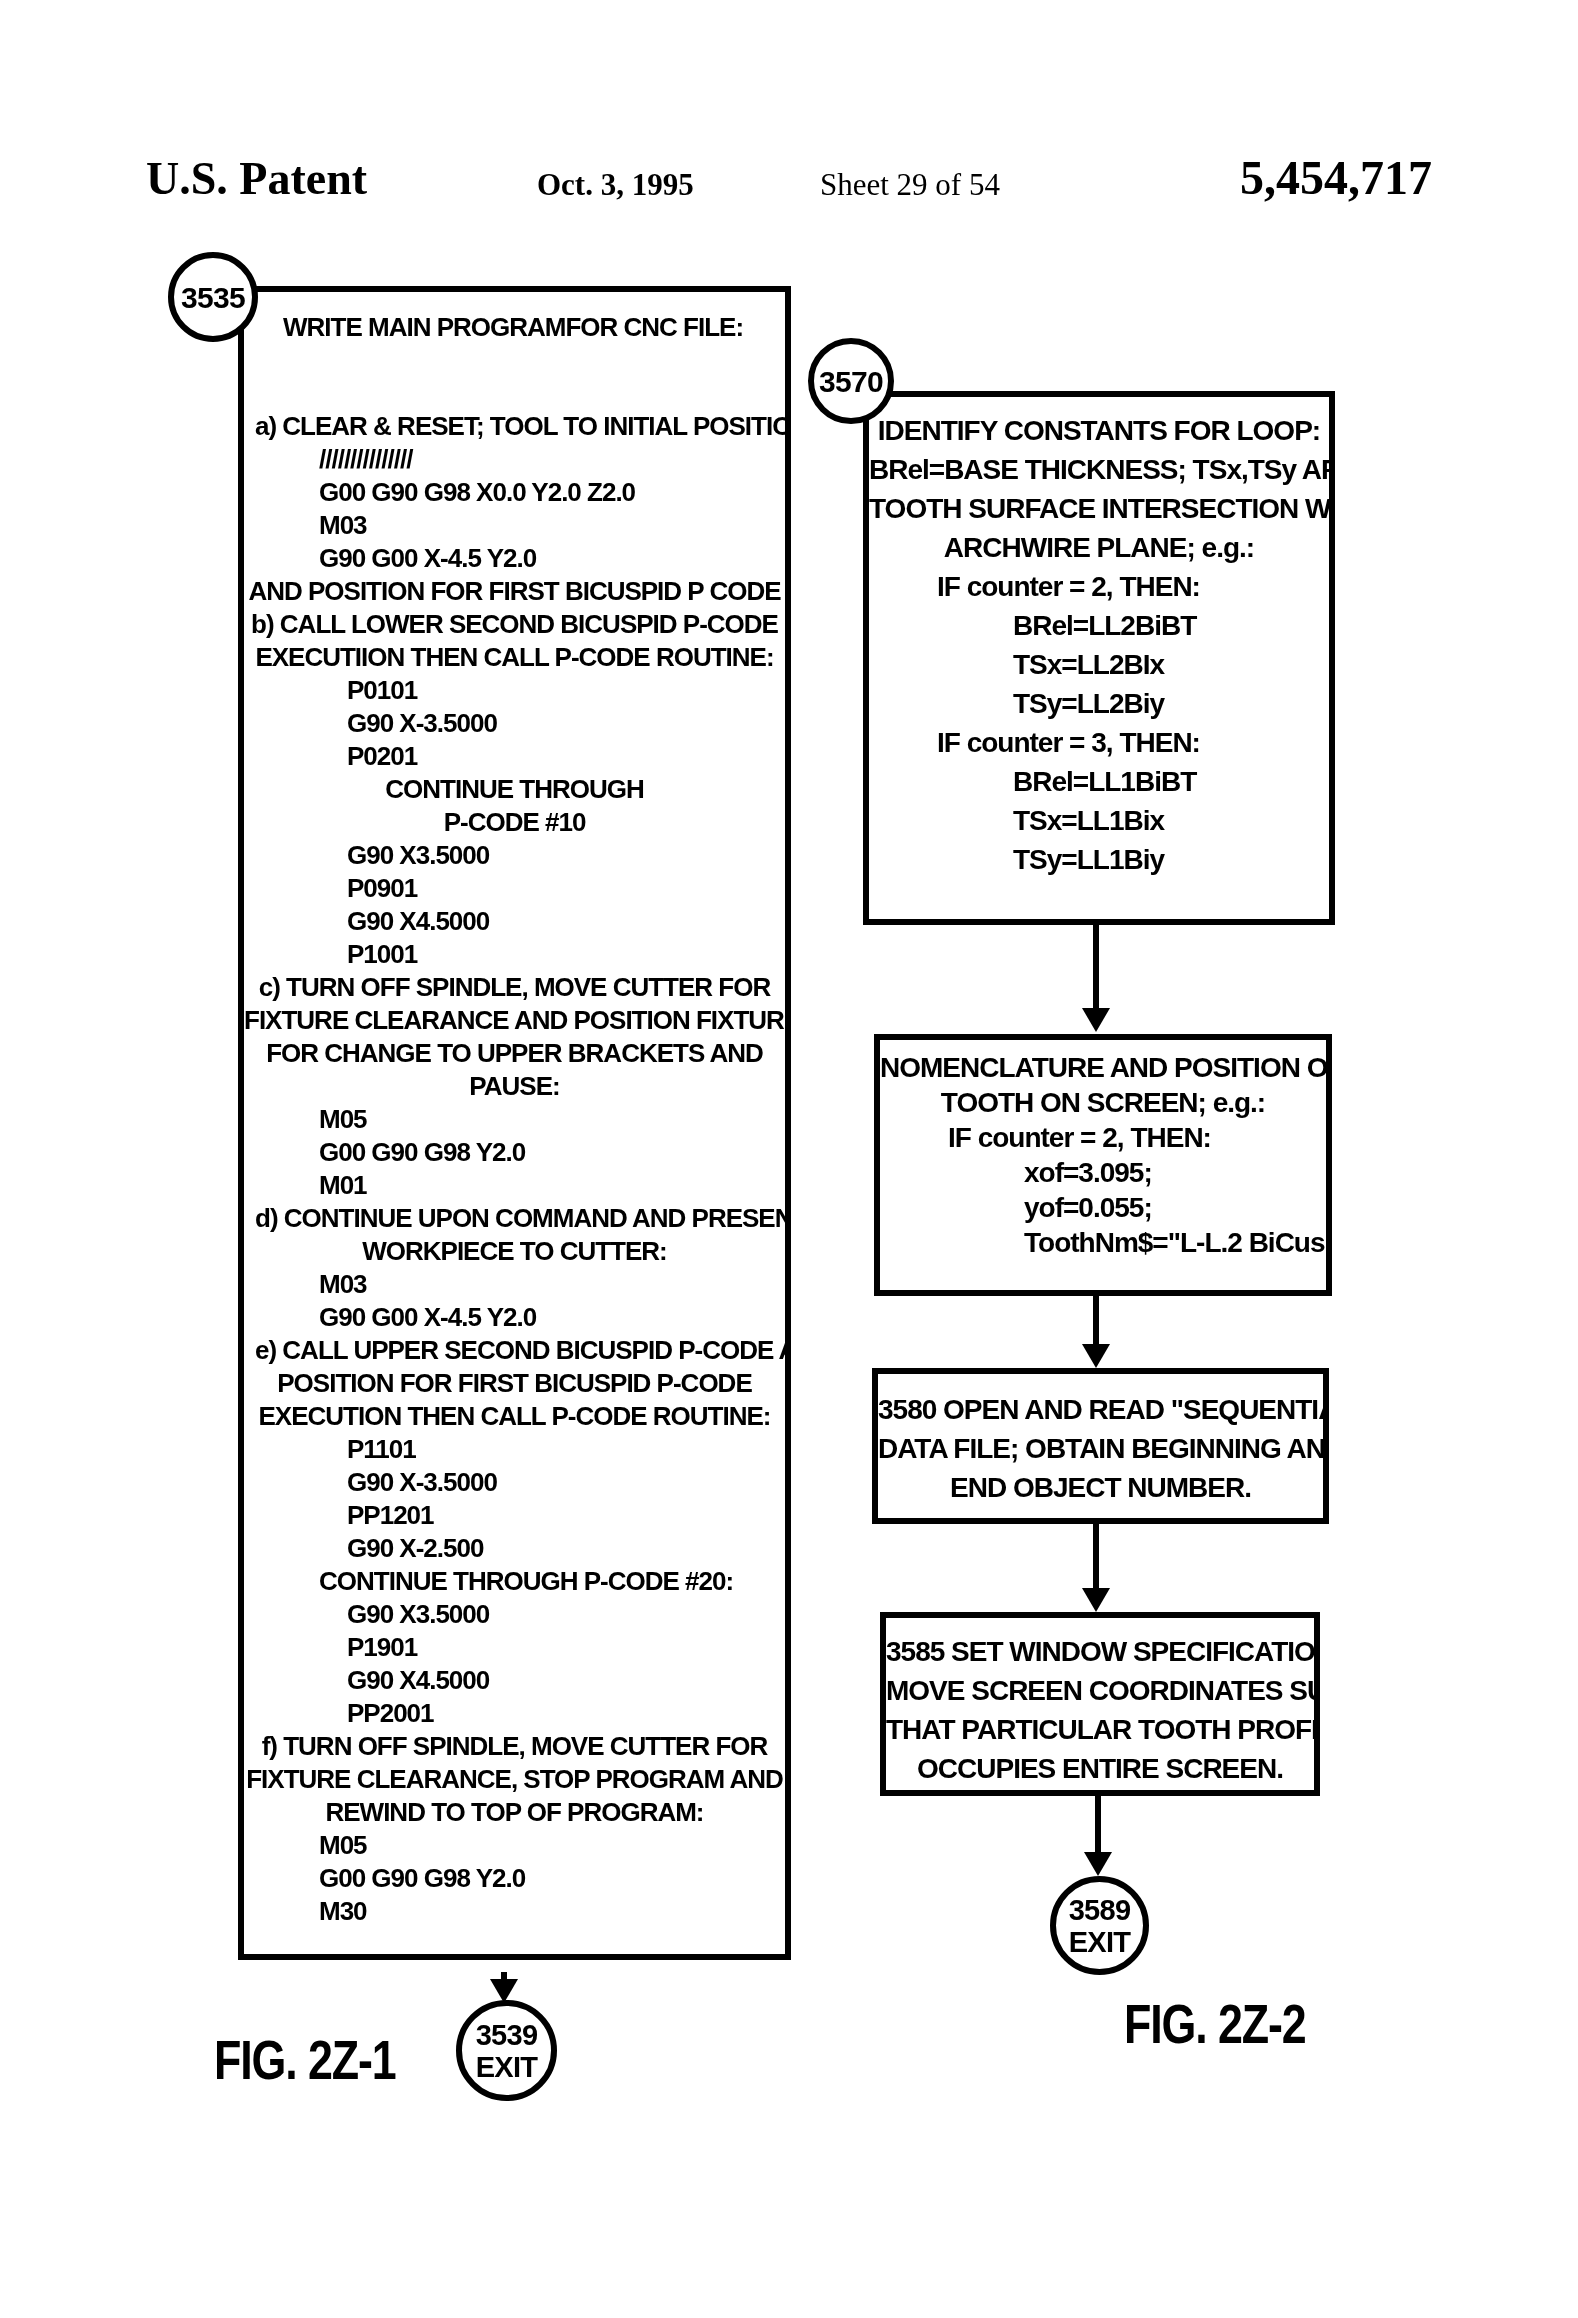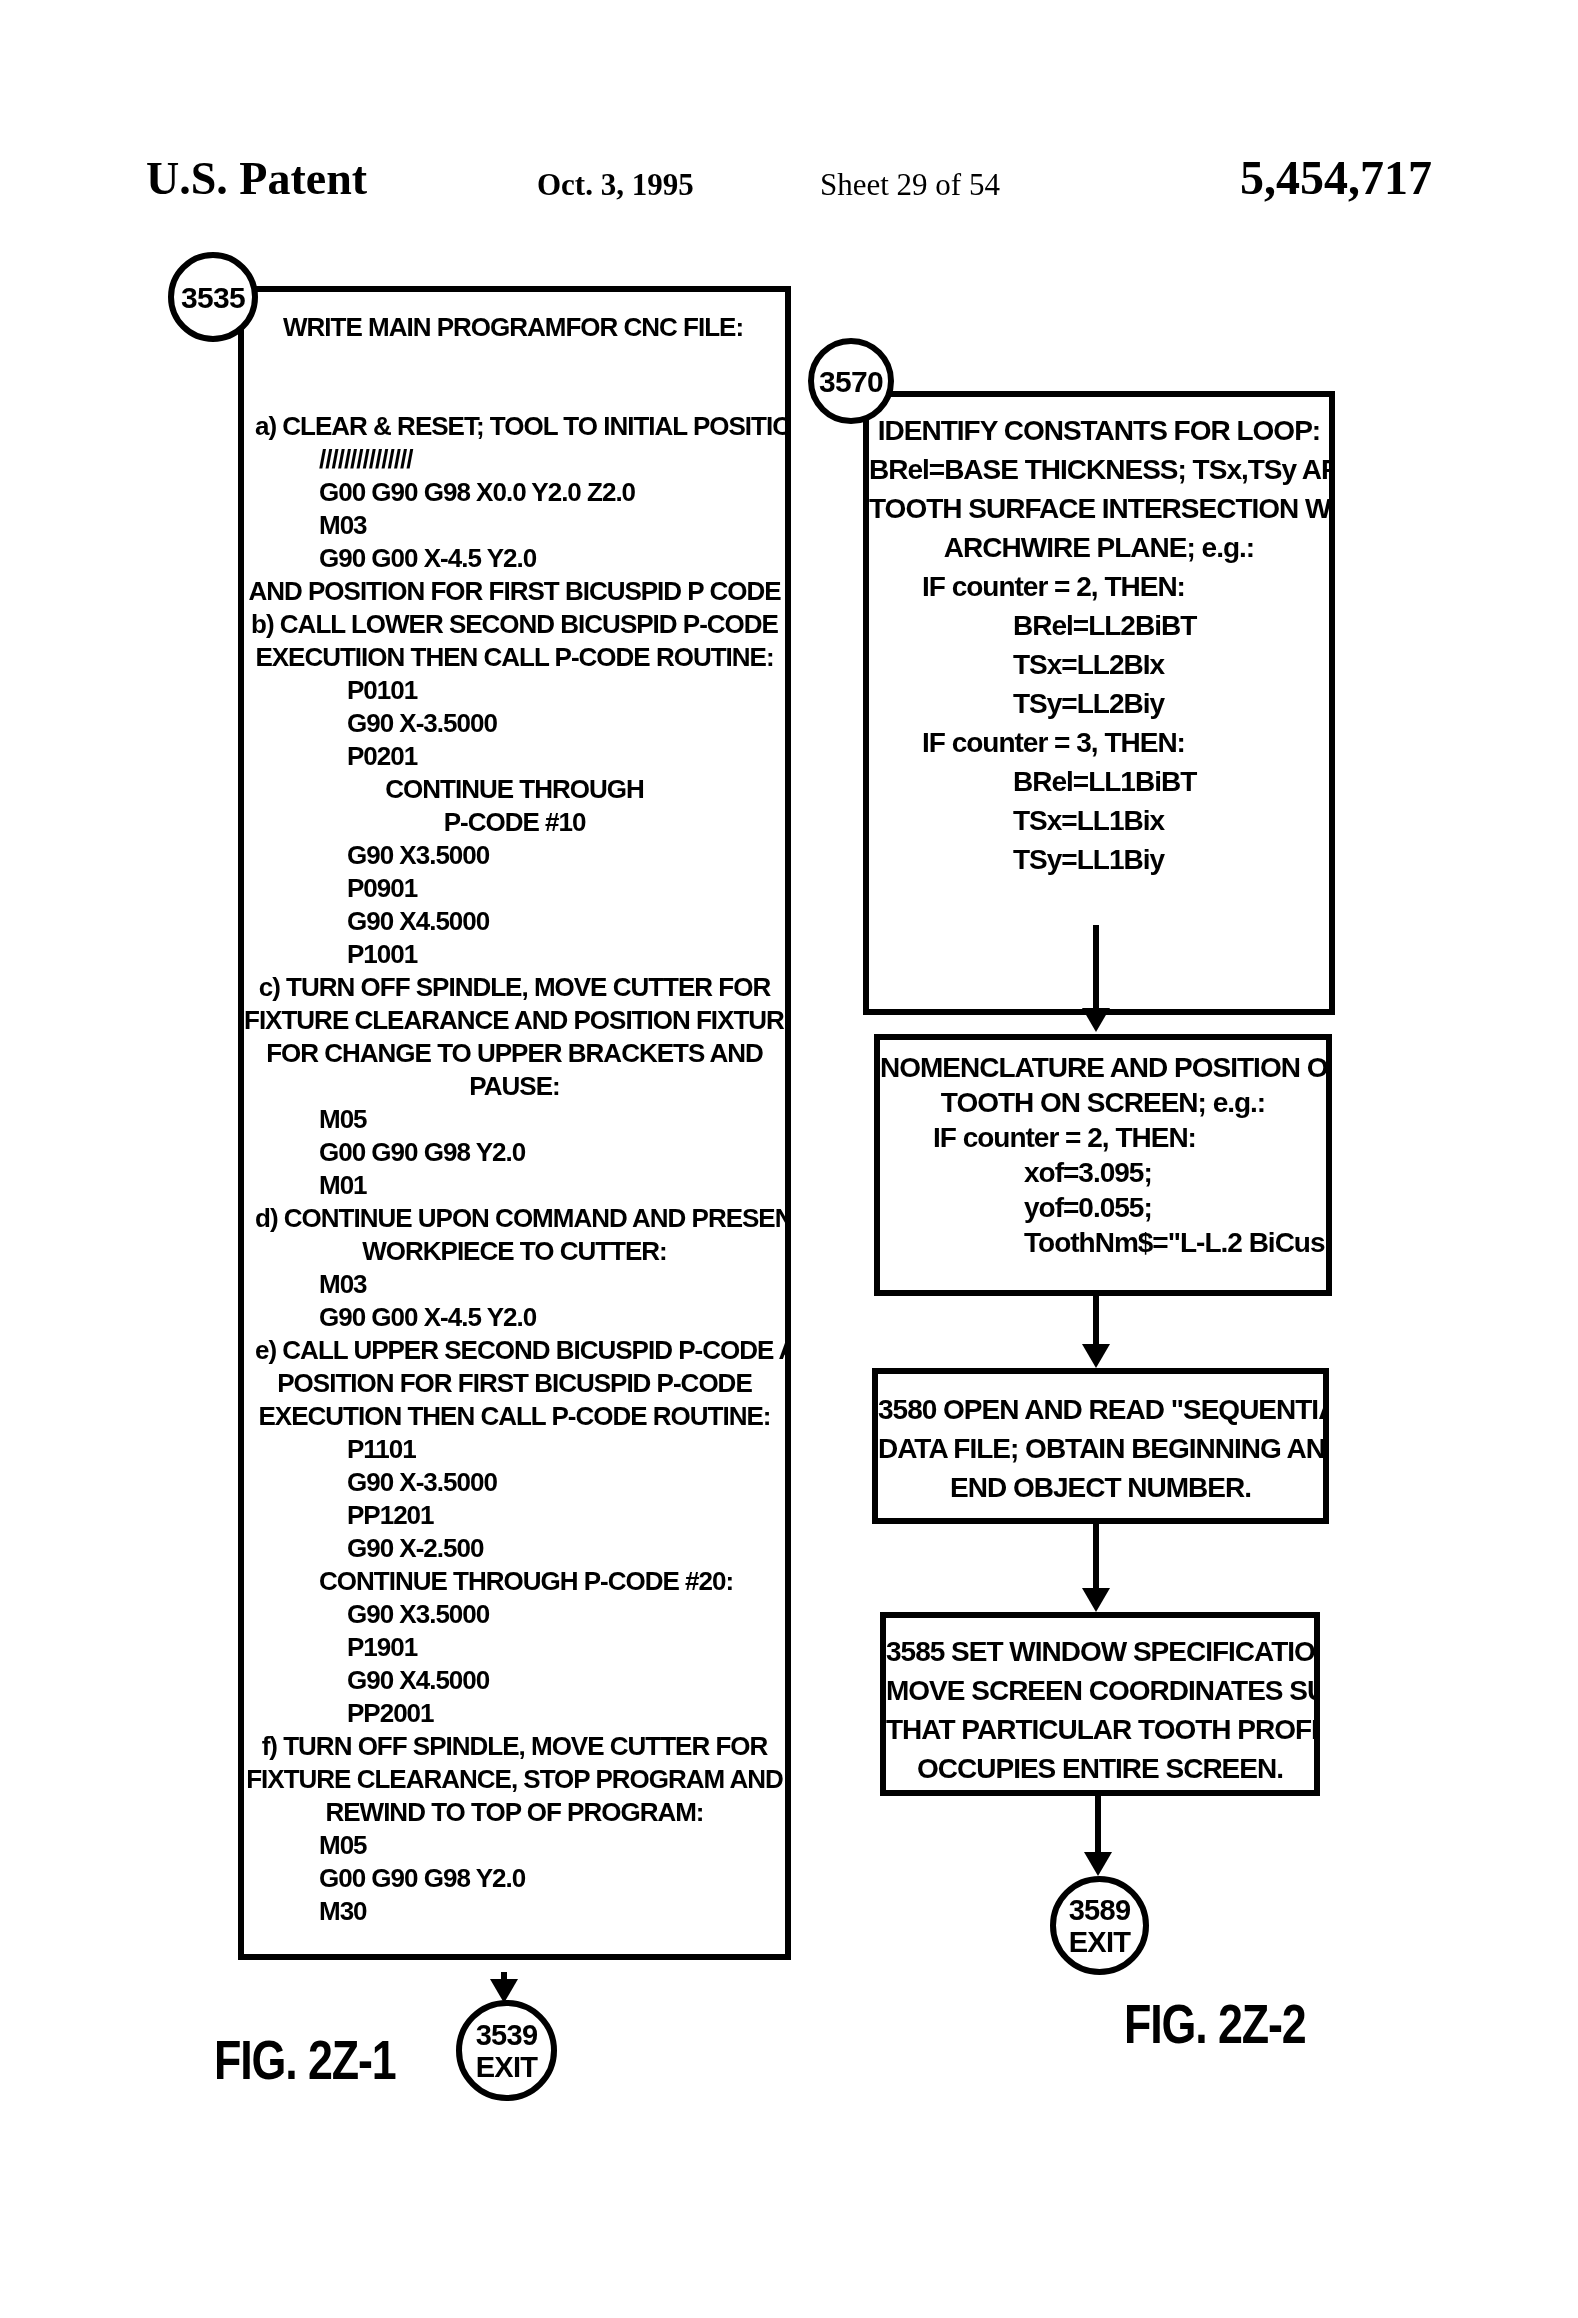--- a/index.html
+++ b/index.html
@@ -30,23 +30,23 @@
   .ln.i1{padding-left:39px;}
   .ln.i2{padding-left:75px;}
   .ln.i3{padding-left:103px;}
 
   
   .box-f1{left:238px;top:286px;width:553px;height:1674px;padding-left:40px;}
   .box-f1 .box-content{--lh:33px;--fs:26px;padding-top:19px;}
 
   
   .rbox .box-content{--lh:39px;--fs:28px;}
-  .rbox .ln.i1{padding-left:53px;}
+  .rbox .ln.i1{padding-left:68px;}
   .rbox .ln.i3{padding-left:144px;}
-  .box-r1{left:863px;top:391px;width:472px;height:624px;}
+  .box-r1{left:863px;top:391px;width:472px;height:534px;}
   .box-r1 .box-content{padding-top:13.6px;}
   .box-r2{left:874px;top:1034px;width:458px;height:262px;}
   .box-r2 .box-content{--lh:35px;padding-top:9.5px;}
   .box-r3{left:872px;top:1368px;width:457px;height:156px;}
   .box-r3 .box-content{--lh:39px;padding-top:16.3px;}
   .box-r4{left:880px;top:1612px;width:440px;height:184px;}
   .box-r4 .box-content{--lh:39px;padding-top:13.6px;}
 
   
   .c3535{left:168px;top:252px;width:90px;height:90px;}

